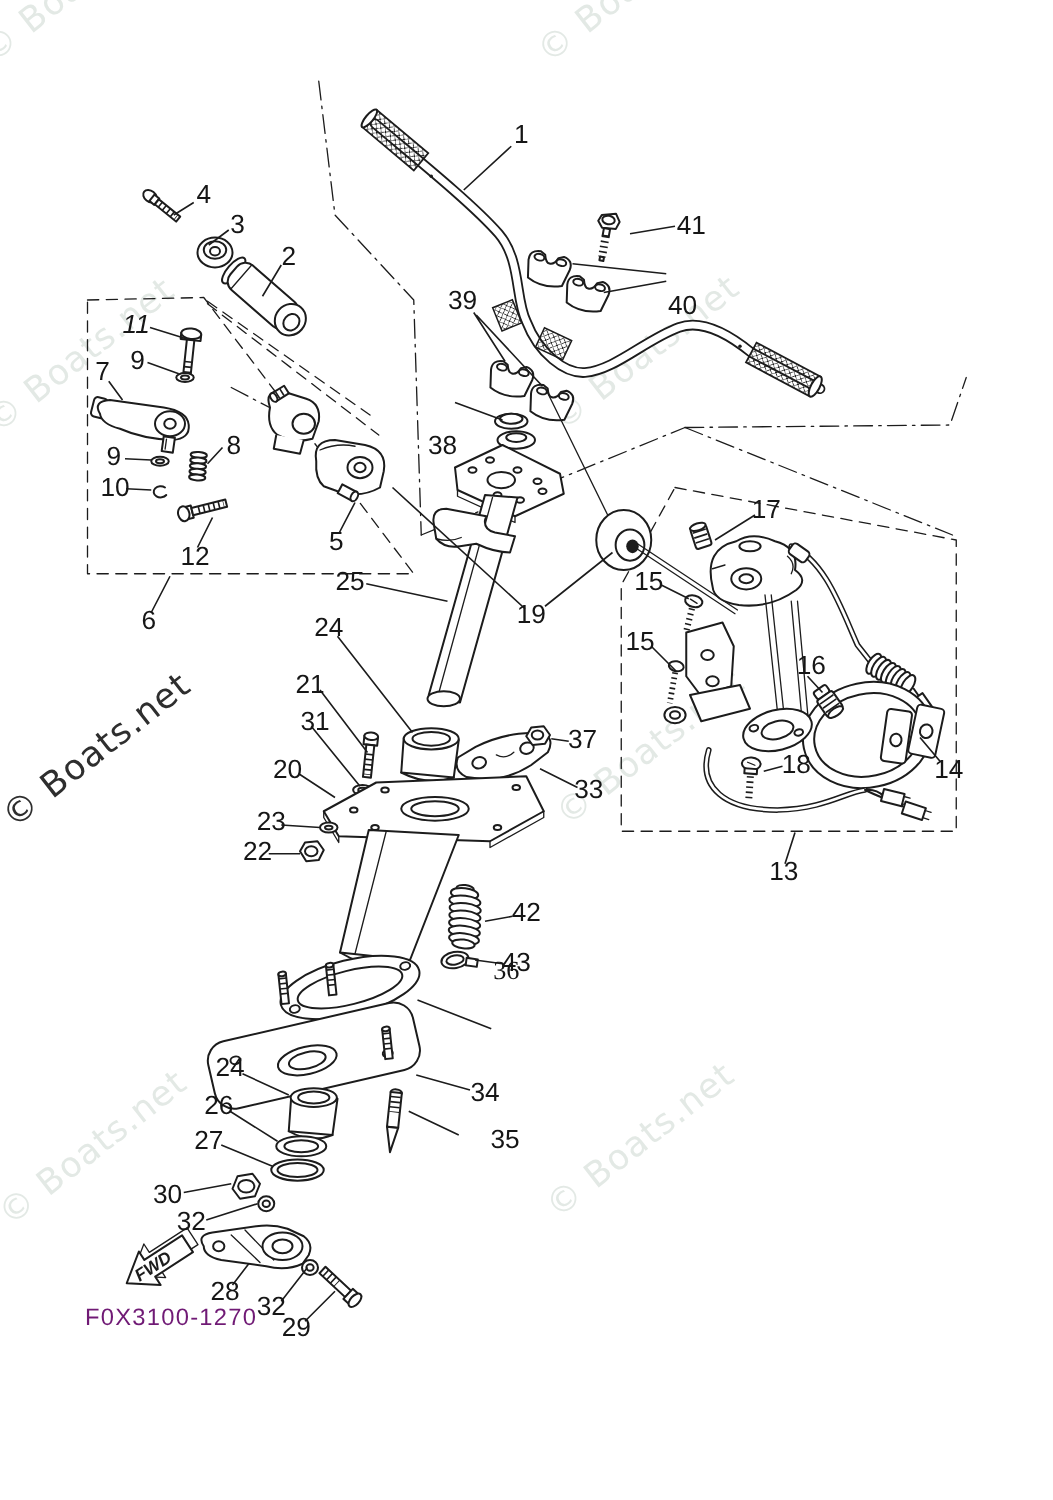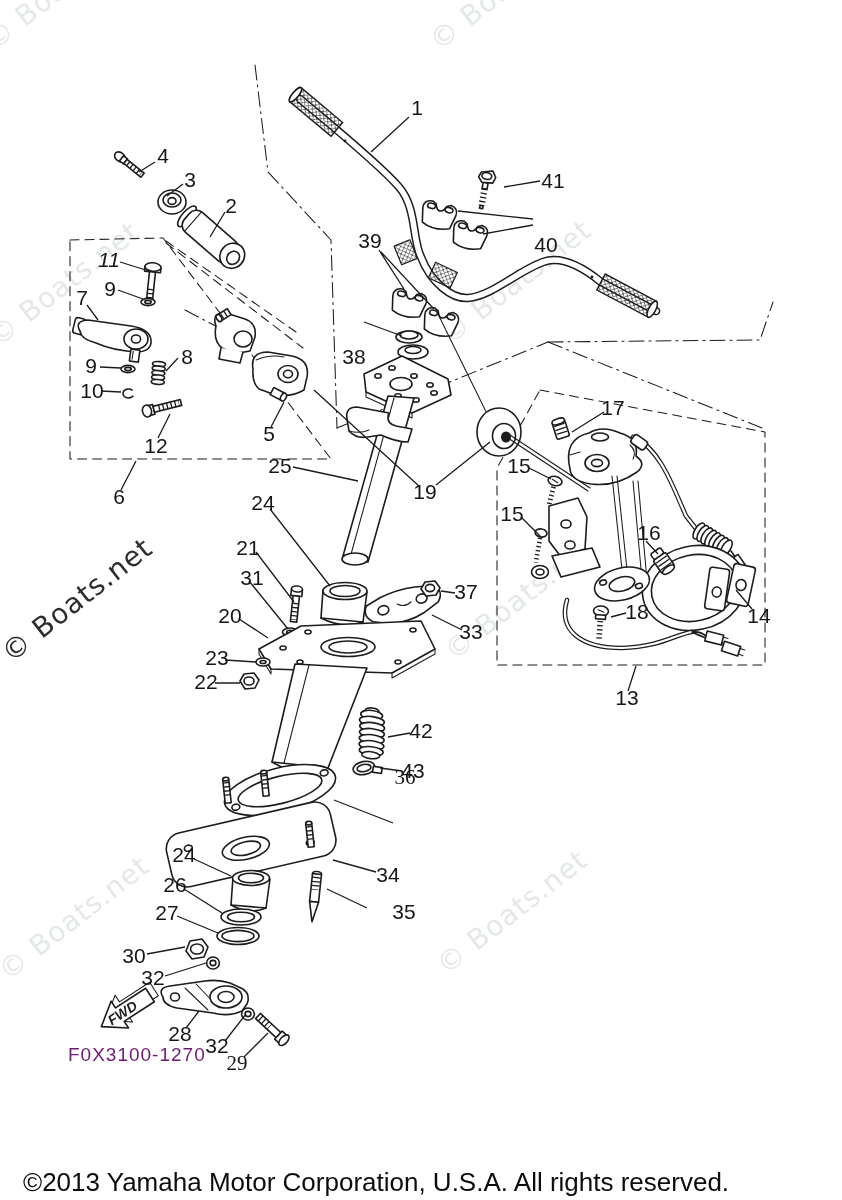--- a/index.html
+++ b/index.html
@@ -481,18 +481,17 @@
       <span class="callout" style="left: 405px; top: 777px; font-family: Liberation Serif, serif;">36</span>
       <span class="callout" style="left: 388px; top: 875px;">34</span>
       <span class="callout" style="left: 377px; top: 912px; margin-left: 27px;">35</span>
       <span class="callout" style="left: 184px; top: 855px;">24</span>
       <span class="callout" style="left: 175px; top: 885px;">26</span>
       <span class="callout" style="left: 167px; top: 913px;">27</span>
       <span class="callout" style="left: 134px; top: 956px;">30</span>
       <span class="callout" style="left: 153px; top: 978px;">32</span>
       <span class="callout" style="left: 180px; top: 1034px;">28</span>
       <span class="callout" style="left: 217px; top: 1046px;">32</span>
-      <span class="callout" style="left: 237px; top: 1063px; font-family: Liberation Serif, serif;">29</span>
+      <span class="callout" style="left: 237px; top: 1063px;">29</span>
     </div>
 
   <div class="part-code">F0X3100-1270</div>
-  <div class="footer">©2013 Yamaha Motor Corporation, U.S.A. All rights reserved.</div>
 </div>
 
 </body></html>

